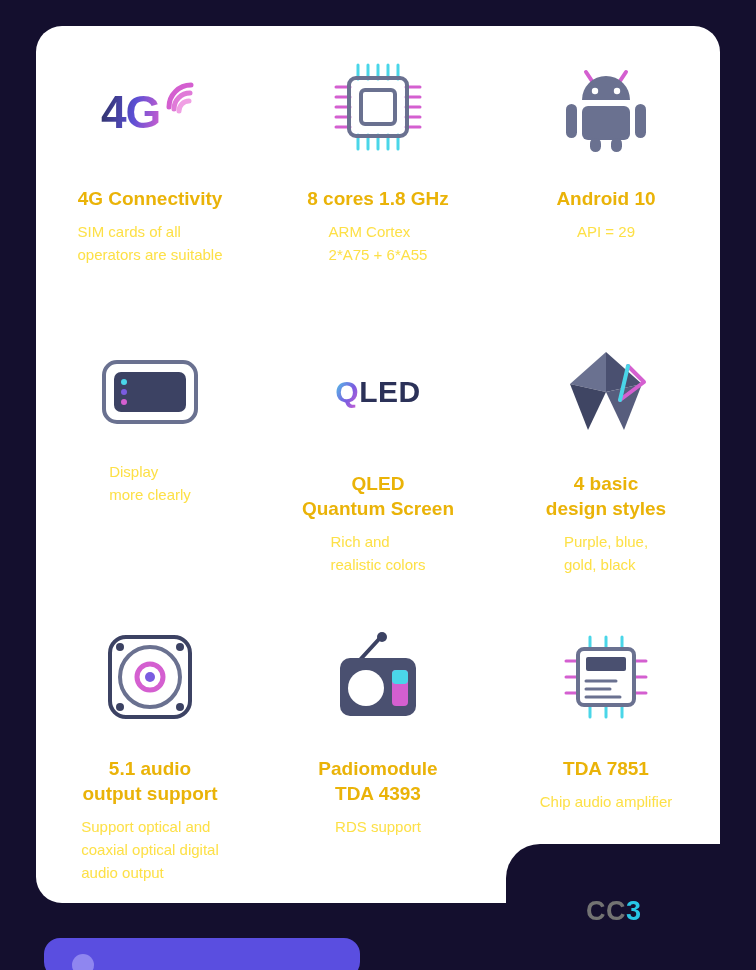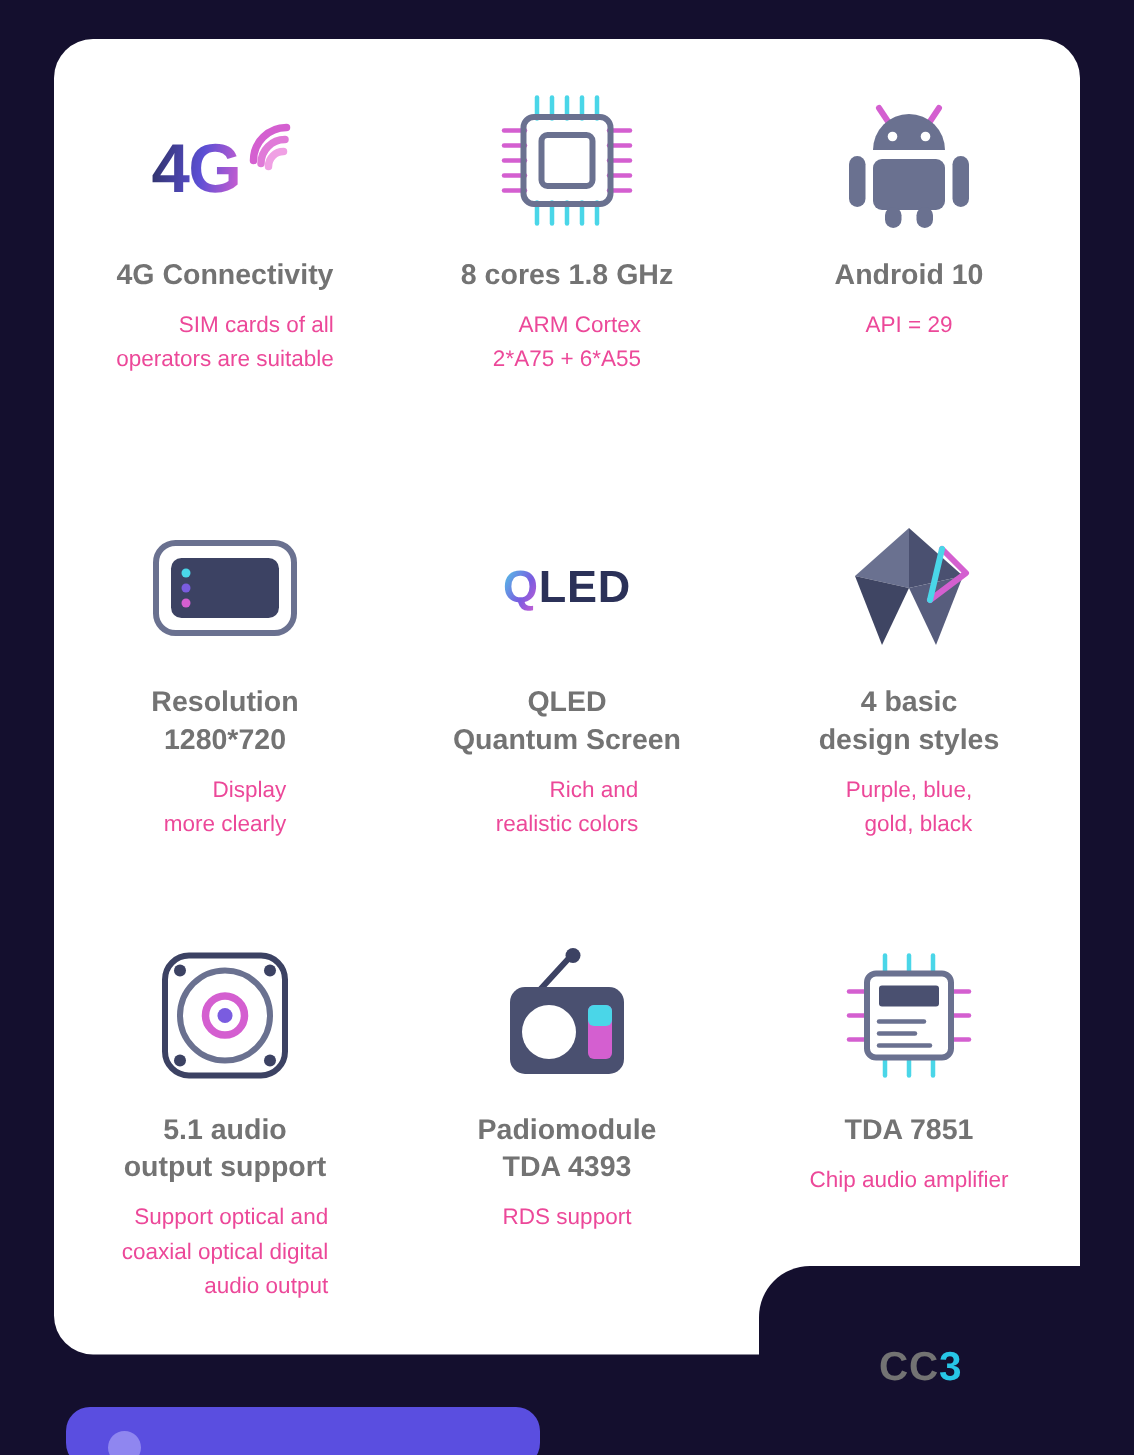--- a/index.html
+++ b/index.html
@@ -60,30 +60,30 @@
   }
   .icon-wrap {
     height: 118px;
     display: flex;
     align-items: center;
     justify-content: center;
   }
   .title {
     font-size: 19px;
     font-weight: bold;
-    color: #737373;
+    color: #eab308;
     text-align: center;
     line-height: 25px;
-    margin-top: 5px;
+    margin-top: 20px;
     white-space: pre-line;
   }
   .desc {
     font-size: 15px;
-    color: #ec4899;
-    text-align: right;
+    color: #fde047;
+    text-align: left;
     line-height: 23px;
     margin-top: 9px;
     white-space: pre-line;
   }
   
   #brand {
     position: absolute;
     left: 586px;
     top: 896px;
     font-size: 27px;
@@ -221,22 +221,20 @@
     <div class="cell">
       <div class="icon-wrap">
         <svg width="100" height="76" viewBox="0 0 100 76">
           <rect x="4" y="8" width="92" height="60" rx="13" fill="none" stroke="#6a7190" stroke-width="4"></rect>
           <rect x="14" y="18" width="72" height="40" rx="7" fill="#3c4263"></rect>
           <circle cx="24" cy="28" r="3" fill="#4ad6e8"></circle>
           <circle cx="24" cy="38" r="3" fill="#7a5ce0"></circle>
           <circle cx="24" cy="48" r="3" fill="#d45fd0"></circle>
         </svg>
       </div>
-      <div class="title">Resolution
-1280*720</div>
       <div class="desc">Display
 more clearly</div>
     </div>
 
     <div class="cell">
       <div class="icon-wrap">
         <div class="qled">
           <span class="q">Q</span><span>LED</span>
         </div>
       </div>

